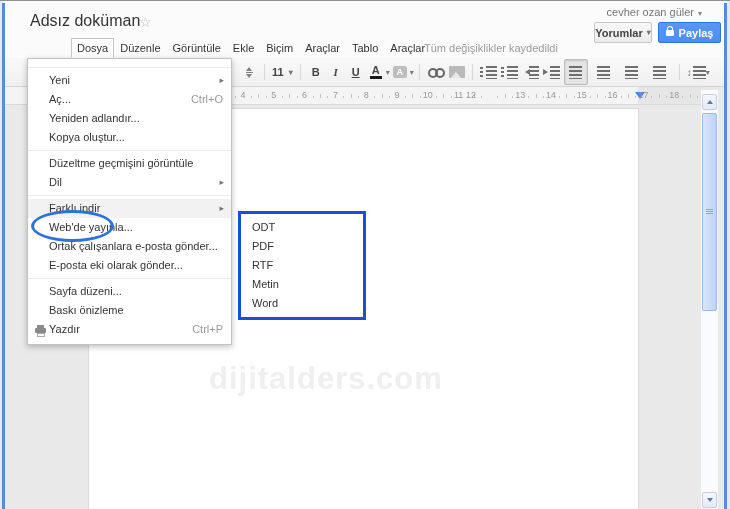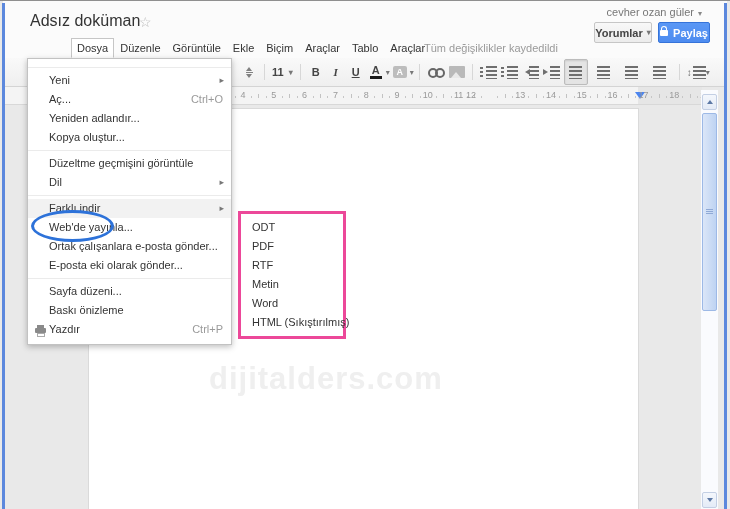--- a/index.html
+++ b/index.html
@@ -11,21 +11,21 @@
   
   .header{position:absolute;left:3px;right:3px;top:0;height:57px;background:#fbfbfb;}
   .doc-title{position:absolute;left:27px;top:11px;font-size:16px;color:#333;white-space:nowrap;}
   .star{position:absolute;left:136px;top:13px;font-size:14px;color:#b9b9b9;}
   .user{position:absolute;right:25px;top:5px;font-size:11px;color:#777;white-space:nowrap;}
   .user .caret{margin-left:4px;font-size:8px;color:#888;}
   .btn{position:absolute;top:21px;height:21px;display:flex;align-items:center;justify-content:center;
     border-radius:2px;font-size:11px;font-weight:bold;cursor:default;box-sizing:border-box;}
   .btn.comments{left:591px;width:58px;background:linear-gradient(#f8f8f8,#ececec);border:1px solid #c6c6c6;color:#444;}
   .btn.comments .caret{margin-left:4px;font-size:8px;color:#777;}
-  .btn.share{left:655px;width:52px;background:linear-gradient(#5a97f5,#4d8cf0);border:1px solid #3573d9;color:#fff;}
+  .btn.share{left:655px;width:63px;background:linear-gradient(#5a97f5,#4d8cf0);border:1px solid #3573d9;color:#fff;}
   .lock-icon{position:relative;width:8px;height:6px;background:#fff;border-radius:1px;margin-right:5px;display:inline-block;}
   .lock-icon::before{content:"";position:absolute;left:1px;top:-4px;width:4px;height:4px;border:1.5px solid #fff;border-bottom:none;border-radius:3px 3px 0 0;}
   .menubar{position:absolute;left:24px;top:37px;height:20px;display:flex;align-items:stretch;font-size:11px;color:#333;}
   .mb-item{padding:3px 5px;line-height:13px;border:1px solid transparent;white-space:nowrap;}
   .mb-item.open{background:#fff;border:1px solid #c6c6c6;border-bottom-color:#fff;margin-left:44px;}
   .saved-status{position:absolute;left:377px;top:41px;font-size:11px;color:#9a9a9a;white-space:nowrap;margin-left:44px;}
 
   
   .toolbar{position:absolute;left:3px;right:3px;top:57px;height:29px;background:linear-gradient(#f9f9f9,#efefef);
     border-bottom:1px solid #d4d4d4;display:flex;align-items:center;padding-left:236px;box-sizing:border-box;color:#555;}
@@ -104,21 +104,21 @@
   .mi-shortcut{position:absolute;right:8px;color:#9a9a9a;}
   .mi-sub{position:absolute;right:7px;top:0;font-size:9px;color:#777;}
   .menu-sep{border-top:1px solid #ebebeb;margin:3px 0;}
   .printer-icon{position:absolute;left:7px;top:8px;width:11px;height:5px;background:#8a8a8a;border-radius:1px;}
   .printer-icon::before{content:"";position:absolute;left:2px;top:-3px;width:7px;height:3px;background:#8a8a8a;}
   .printer-icon::after{content:"";position:absolute;left:2px;top:5px;width:6px;height:2px;background:#fff;border:1px solid #ababab;}
 
   
   .annotation-ellipse{position:absolute;left:31px;top:209px;width:77px;height:26px;border:3px solid #2d72d9;
     border-radius:50%;z-index:30;pointer-events:none;}
-  .download-submenu{position:absolute;left:238px;top:210px;width:108px;background:#fff;border:3px solid #ec4899;
+  .download-submenu{position:absolute;left:238px;top:210px;width:128px;background:#fff;border:3px solid #1d4ed8;
     padding:4px 0;z-index:25;box-sizing:border-box;}
   .submenu-item{height:19px;line-height:19px;padding-left:11px;font-size:11px;color:#333;white-space:nowrap;cursor:default;}
 </style>
 </head>
 <body>
 
 <div class="screen">
   <div class="edge left"></div>
   <div class="edge right"></div>
 
@@ -311,16 +311,15 @@
       <div class="menu-item"><span class="mi-label">Sayfa düzeni...</span></div>
       <div class="menu-item"><span class="mi-label">Baskı önizleme</span></div>
       <div class="menu-item"><span class="printer-icon"></span><span class="mi-label">Yazdır</span><span class="mi-shortcut">Ctrl+P</span></div>
     </div>
   <div class="download-submenu">
       <div class="submenu-item">ODT</div>
       <div class="submenu-item">PDF</div>
       <div class="submenu-item">RTF</div>
       <div class="submenu-item">Metin</div>
       <div class="submenu-item">Word</div>
-      <div class="submenu-item">HTML (Sıkıştırılmış)</div>
     </div>
   <div class="annotation-ellipse"></div>
 </div>
 
 </body></html>

